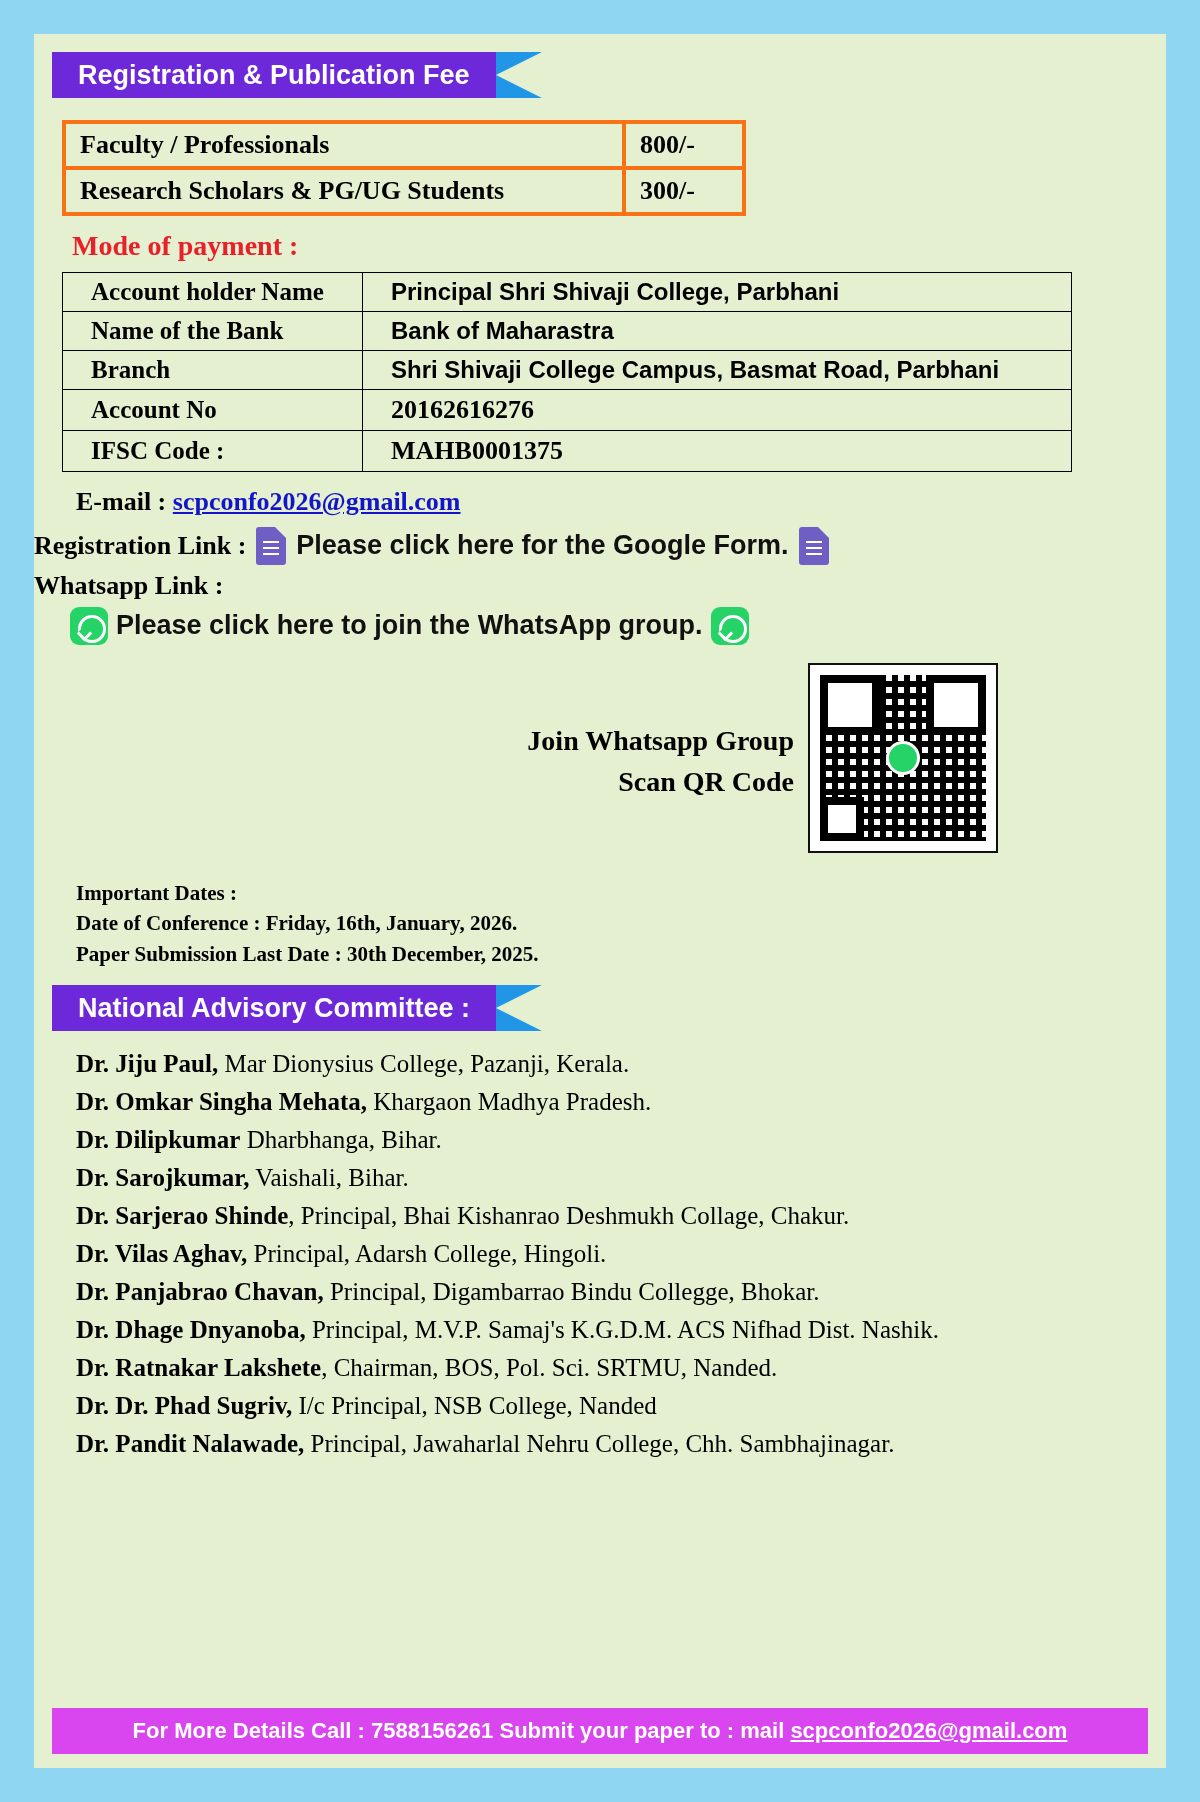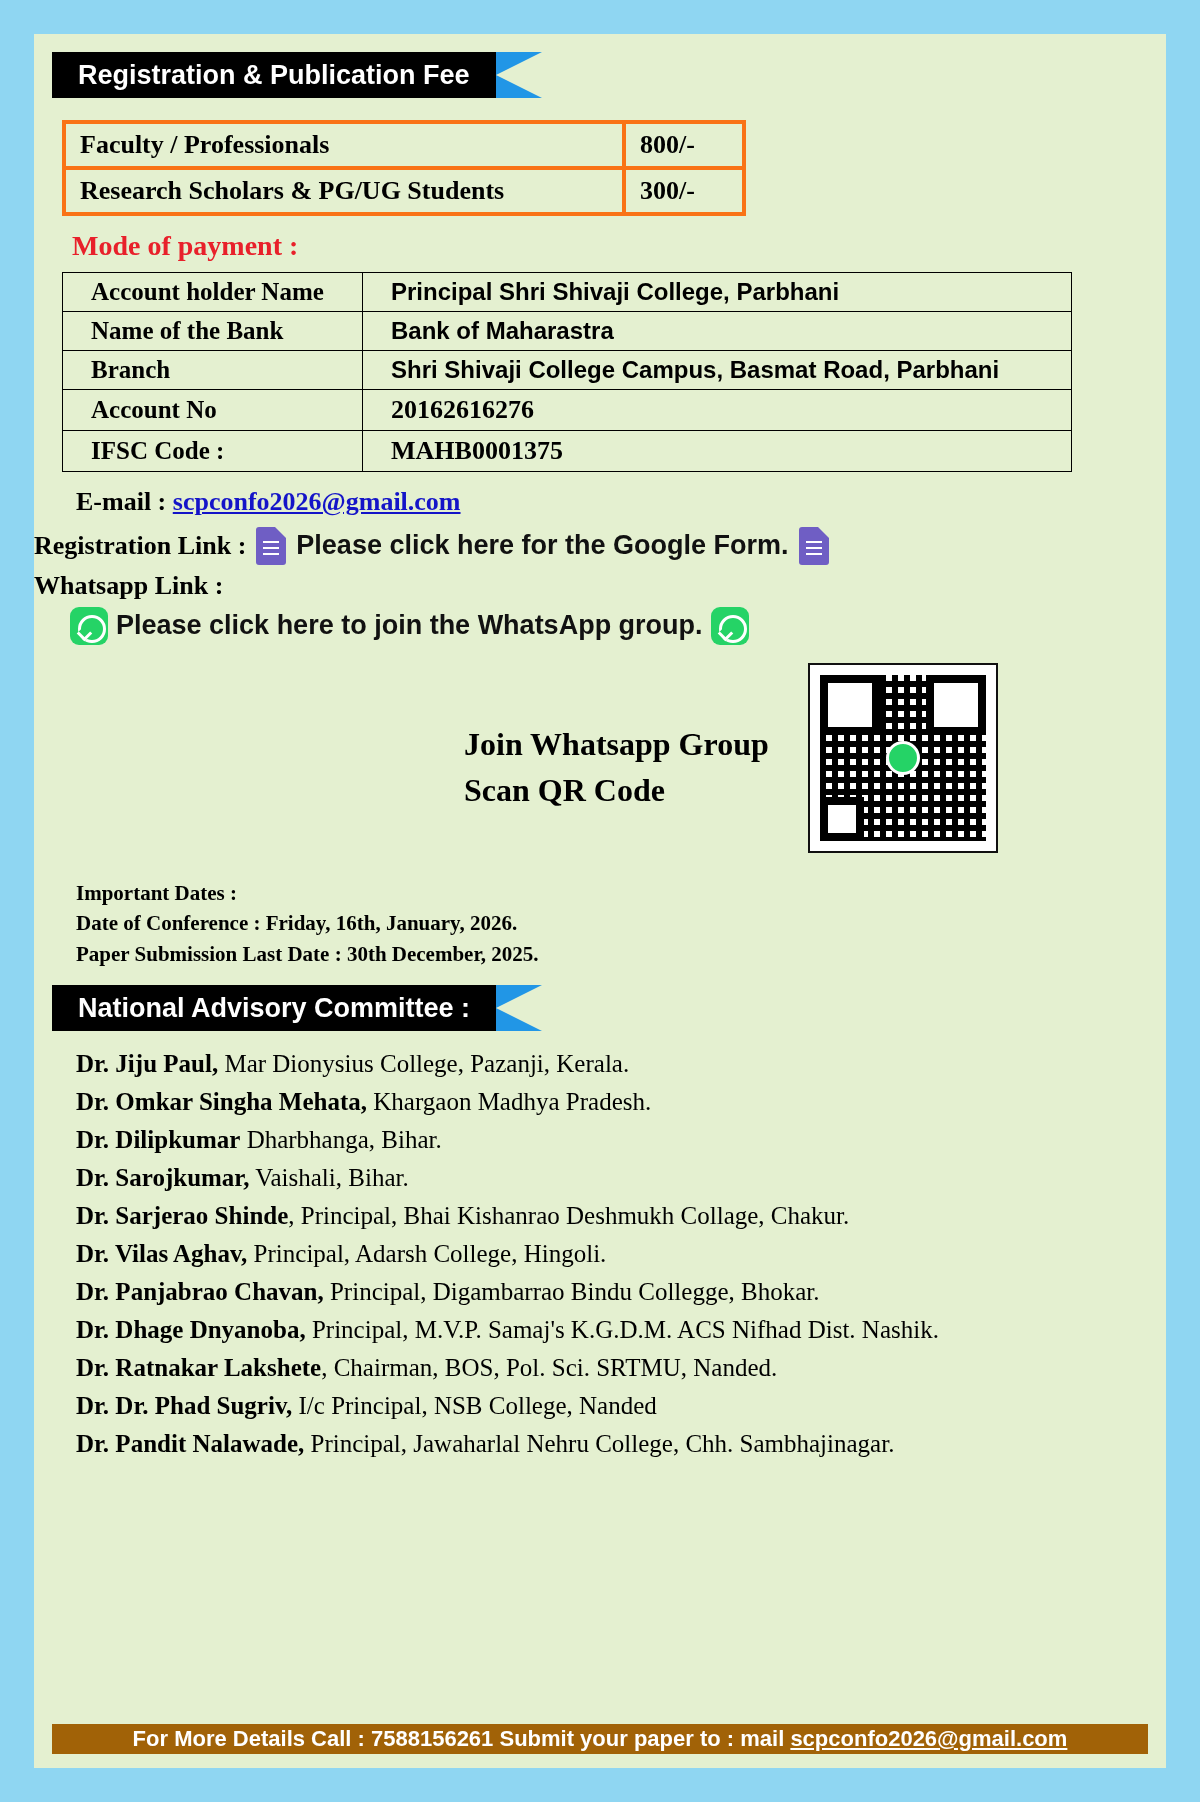--- a/index.html
+++ b/index.html
@@ -13,21 +13,21 @@
     position:absolute;
     left:34px; top:34px;
     width:1132px; height:1734px;
     background:#e4f0d0;
     overflow:hidden;
   }
   
   .ribbon {
     position:relative;
     display:inline-block;
-    background:#000000;
+    background:#6d28d9;
     color:#ffffff;
     font-family:"Liberation Sans", sans-serif;
     font-weight:bold;
     font-size:27px;
     line-height:46px;
     padding:0 26px 0 26px;
     margin-left:18px;
   }
   .ribbon:after {
     content:"";
@@ -159,24 +159,24 @@
 
   
   .qr-area {
     position:relative;
     height:215px;
     margin-top:18px;
   }
   .qr-text {
     position:absolute;
     left:430px; top:58px;
-    text-align:left;
+    text-align:right;
     width:330px;
     font-weight:bold;
-    font-size:32px;
+    font-size:28px;
     line-height:1.45;
   }
   .qr-box {
     position:absolute;
     right:168px; top:0px;
     width:190px; height:190px;
     background:#fff;
     border:2px solid #111;
     padding:10px;
   }
@@ -225,27 +225,27 @@
     font-size:25px;
     line-height:1.52;
   }
   .committee .nm { font-weight:bold; }
 
   
   .footer {
     position:absolute;
     left:18px; bottom:14px;
     width:1096px;
-    background:#a16207;
+    background:#d946ef;
     color:#fff;
     font-family:"Liberation Sans", sans-serif;
     font-weight:bold;
     font-size:22px;
     text-align:center;
-    padding:2px 0;
+    padding:10px 0;
   }
   .footer u { text-decoration:underline; }
 </style>
 </head>
 <body>
 
 <div class="page">
 
   <div class="ribbon-wrap">
     <div class="ribbon">Registration &amp; Publication Fee</div>

